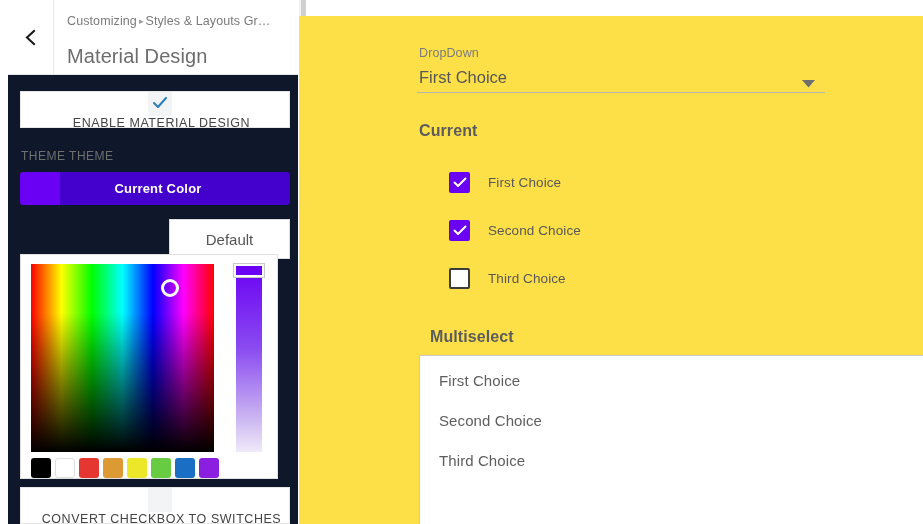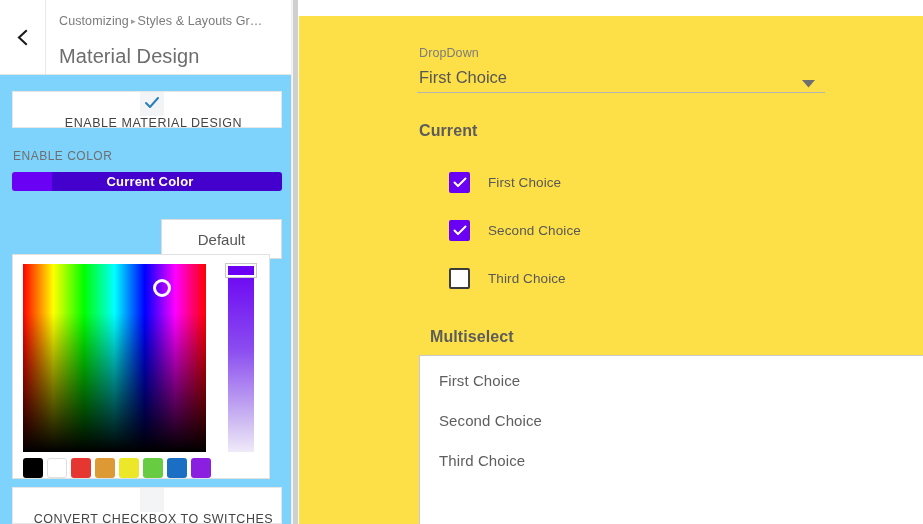--- a/index.html
+++ b/index.html
@@ -12,24 +12,24 @@
     height: 524px;
     position: relative;
     overflow: hidden;
     font-family: "Liberation Sans", sans-serif;
     -webkit-font-smoothing: antialiased;
   }
 
   
   #left-panel {
     position: absolute;
-    left: 0; top: 0;
+    left: 8px; top: 0;
     width: 298px;
     height: 524px;
-    background: #7dd3fc;
+    background: #0f172a;
     overflow: hidden;
   }
   #panel-header {
     position: absolute;
     left: 0; top: 0;
     width: 292px;
     height: 75px;
     background: #ffffff;
     border-bottom: 1px solid #e4e4e4;
     box-sizing: border-box;
@@ -120,21 +120,21 @@
     color: #6f6f6f;
     letter-spacing: .5px;
   }
 
   
   #current-color-bar {
     position: absolute;
     left: 12px;
     top: 172px;
     width: 270px;
-    height: 19px;
+    height: 33px;
     border-radius: 3px;
     overflow: hidden;
     display: flex;
     align-items: center;
     cursor: pointer;
   }
   #current-color-left {
     width: 48px;
     height: 100%;
     flex: none;
@@ -415,21 +415,21 @@
     <span class="toggle-box">
       <span>
         <svg width="14" height="12" viewBox="0 0 14 12">
           <polyline points="1,6 5,10 13,1" fill="none" stroke="#2a7fb8" stroke-width="2" stroke-linecap="round" stroke-linejoin="round"></polyline>
         </svg>
       </span>
     </span>
     <span class="toggle-label">ENABLE MATERIAL DESIGN</span>
   </div>
 
-  <div id="theme-color-label">ENABLE COLOR</div>
+  <div id="theme-color-label">THEME THEME</div>
 
   <div id="current-color-bar">
     <div id="current-color-left" style="background: rgb(106, 0, 244);"></div>
     <div id="current-color-right" style="background: rgb(68, 0, 204);">
       <span id="current-color-text">Current Color</span>
     </div>
   </div>
 
   <div id="default-button">Default</div>
 

